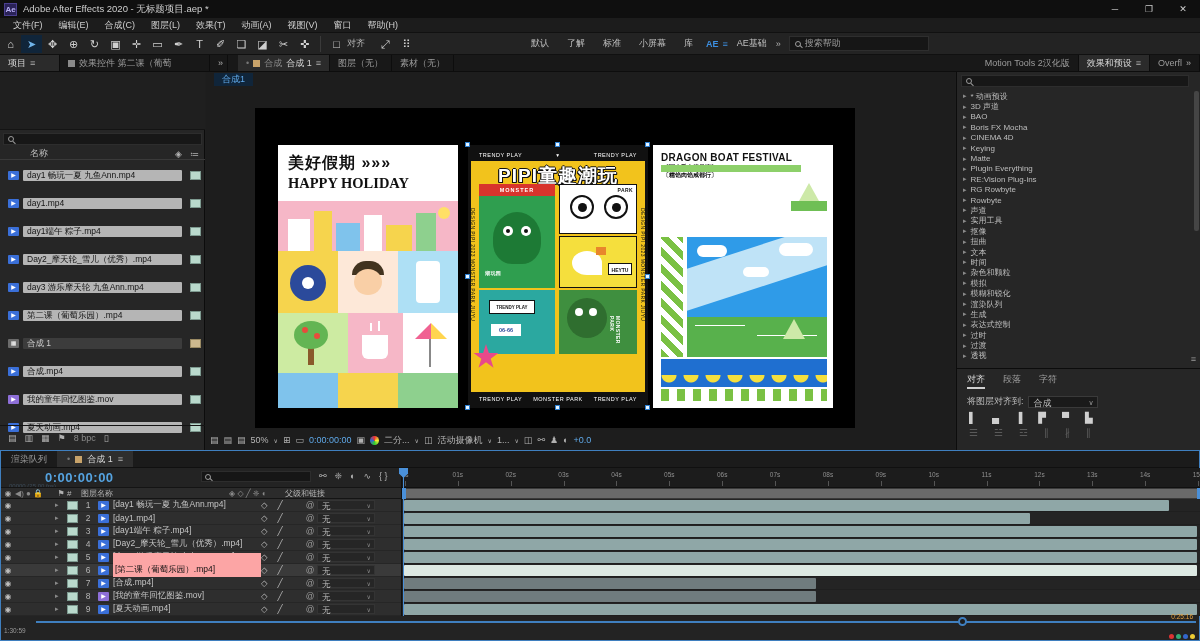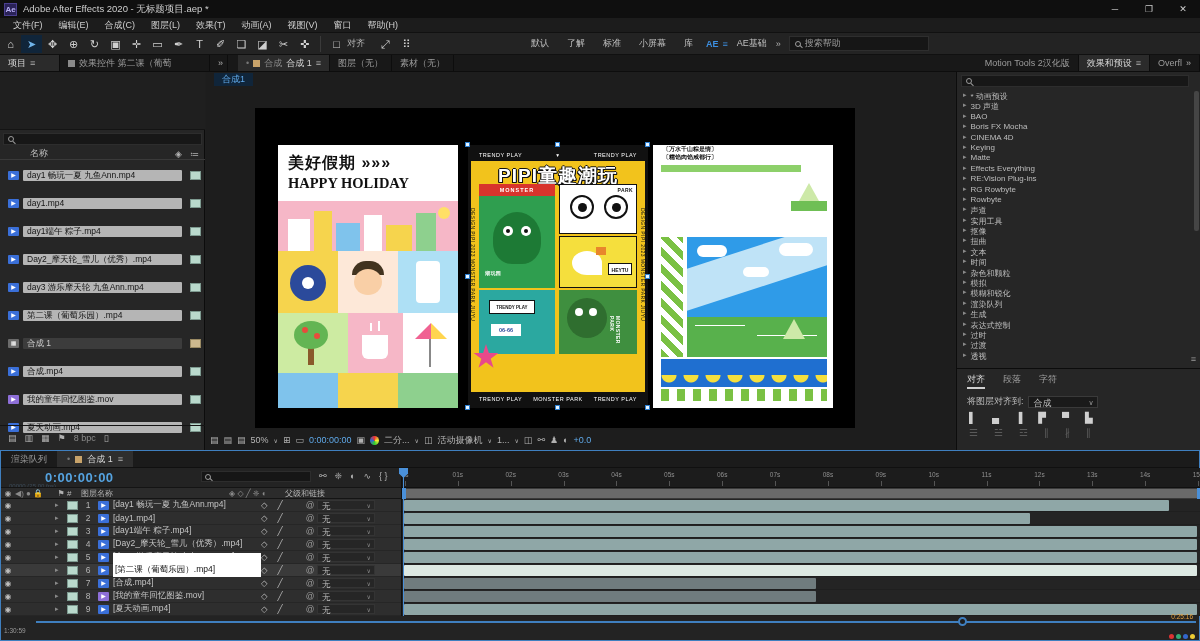--- a/index.html
+++ b/index.html
@@ -67,21 +67,21 @@
   .p3 .en{font-size:10px;font-weight:900;padding:7px 0 0 8px;letter-spacing:.3px;position:relative;z-index:2}
   .p3 .greenbar{position:absolute;left:8px;top:20px;width:140px;height:7px;background:#8dd06a}
   .p3 .cn{font-size:25px;font-weight:900;padding:8px 0 0 8px;letter-spacing:2px}
   .p3 .sub{font-size:6px;font-weight:bold;padding-left:10px;line-height:8px}
   .handle{position:absolute;width:5px;height:5px;background:#eaf6ff;border:1px solid #2d7fd0;z-index:5}
   .sticker{position:absolute;font-size:5px;letter-spacing:.4px}
   
   .fxpanel{left:956px;top:72px;width:244px;height:296px;background:#262626;border-left:1px solid #0c0c0c}
   .fxsearch{left:4px;top:3px;width:228px;height:12px;background:#171717;border:1px solid #2d2d2d;display:flex;align-items:center;padding:0 4px;gap:4px}
   .fxlist{left:0;top:19px;width:236px}
-  .fxrow{height:10.4px;display:flex;gap:4px;padding-left:6px;color:#bdbdbd;font-size:8px;white-space:nowrap}
+  .fxrow{height:10.4px;display:flex;align-items:center;gap:4px;padding-left:6px;color:#bdbdbd;font-size:8px;white-space:nowrap}
   .fxrow .tw{color:#8a8a8a;font-size:7px}
   .vscroll{position:absolute;right:1px;top:19px;width:5px;height:140px;background:#454545;border-radius:2px}
   .fxmenu{position:absolute;right:4px;bottom:4px;color:#9a9a9a}
   
   .alignpanel{left:956px;top:368px;width:244px;height:82px;background:#262626;border-left:1px solid #0c0c0c;border-top:1px solid #0c0c0c}
   .atabs{display:flex;gap:18px;padding:4px 0 2px 10px}
   .atab{color:#9c9c9c}
   .atab.active{color:#dadada;border-bottom:2px solid #cfcfcf;padding-bottom:1px}
   .arow{display:flex;align-items:center;gap:4px;padding:4px 0 0 10px;color:#bdbdbd}
   .aselect{background:#1a1a1a;border:1px solid #3a3a3a;padding:0 14px 0 5px;height:12px;line-height:12px;position:relative;min-width:70px}
@@ -104,21 +104,21 @@
   .trow{height:13px;display:flex;align-items:center;background:#2e2e2e;border-bottom:1px solid #262626;font-size:8.5px;color:#c5c5c5;position:relative}
   .trow.sel{background:#3a3a3a}
   .trow .eye{width:14px;text-align:center;color:#bdbdbd;font-size:8px}
   .trow .blank{width:40px}
   .trow .tw{width:12px;color:#8a8a8a;font-size:7px}
   .chip2{width:11px;height:9px;background:#b9d9cc;border:1px solid #7d9a90;margin-right:4px}
   .lnum{width:12px;text-align:center;color:#b5b5b5}
   .licon{width:11px;height:9px;border-radius:1px;background:#3a6fd8;color:#fff;font-size:6px;line-height:9px;text-align:center;margin:0 4px}
   .licon.mov{background:#8e6fd8}
   .lname{width:148px;white-space:nowrap;overflow:hidden}
-  .trow.sel .lname{background:#ffffff;color:#111;padding:11px 2px}
+  .trow.sel .lname{background:#fca5a5;color:#111;padding:11px 2px}
   .lsw{width:42px;display:flex;gap:10px;justify-content:flex-start;color:#b5b5b5}
   .pwhip{width:14px;text-align:center;color:#9a9a9a}
   .pnone{width:58px;background:#262626;border:1px solid #343434;height:10px;line-height:10px;padding-left:4px;position:relative;color:#bdbdbd}
   .pnone::after{content:"∨";position:absolute;right:3px;top:0;font-size:6px;color:#8a8a8a}
   .tl-right{position:absolute;left:400px;top:17px;width:799px;height:148px;background:#242424;border-left:1px solid #101010}
   .ruler{position:absolute;left:0;top:0;width:799px;height:20px;background:#1c1c1c;border-bottom:1px solid #101010}
   .tick{position:absolute;top:3px;font-size:6.5px;color:#8f8f8f;transform:translateX(-50%)}
   .tickline{position:absolute;top:13px;width:1px;height:5px;background:#555}
   .workarea{position:absolute;left:0;top:20px;width:799px;height:11px;background:#3a3a3a}
   .wabar{position:absolute;left:2px;top:1px;right:2px;height:9px;background:#6a6a6a}
@@ -419,20 +419,21 @@
     <div class="handle" style="left:300px;top:34px"></div>
     <div class="handle" style="left:390px;top:34px"></div>
     <div class="handle" style="left:210px;top:166px"></div>
     <div class="handle" style="left:390px;top:166px"></div>
     <div class="handle" style="left:210px;top:297px"></div>
     <div class="handle" style="left:300px;top:297px"></div>
     <div class="handle" style="left:390px;top:297px"></div>
 
     <div class="poster p3">
       <div class="greenbar"></div>
+      <div class="en">DRAGON BOAT FESTIVAL</div>
       <div class="sub">
         <div>〔<span>万水千山粽是情</span>〕</div>
         <div>〔<span>糯馅肉馅咸都行</span>〕</div>
       </div>
       <div class="abs" style="left:138px;top:36px;width:36px;height:30px">
         <div class="abs" style="left:8px;top:2px;width:20px;height:18px;background:#cde9a8;clip-path:polygon(50% 0,100% 100%,0 100%)"></div>
         <div class="abs" style="left:0;top:20px;width:36px;height:10px;background:#6fbf55"></div>
       </div>
       <div class="abs" style="left:8px;top:92px;width:22px;height:120px;background:repeating-linear-gradient(45deg,#7ac143 0 6px,#fff 6px 12px)"></div>
       <div class="abs" style="left:34px;top:92px;width:140px;height:80px;background:#2f9be8;overflow:hidden">
@@ -507,21 +508,21 @@
       <div class="fxrow">
         <span class="tw">▸</span>
         <span>Keying</span>
       </div>
       <div class="fxrow">
         <span class="tw">▸</span>
         <span>Matte</span>
       </div>
       <div class="fxrow">
         <span class="tw">▸</span>
-        <span>Effects Everything</span>
+        <span>Plugin Everything</span>
       </div>
       <div class="fxrow">
         <span class="tw">▸</span>
         <span>RE:Vision Plug-ins</span>
       </div>
       <div class="fxrow">
         <span class="tw">▸</span>
         <span>RG Rowbyte</span>
       </div>
       <div class="fxrow">

